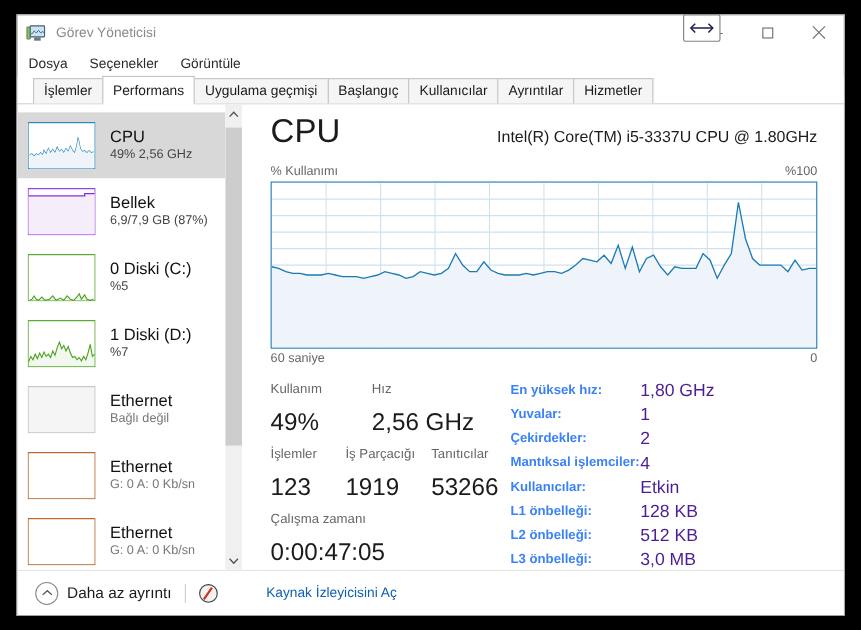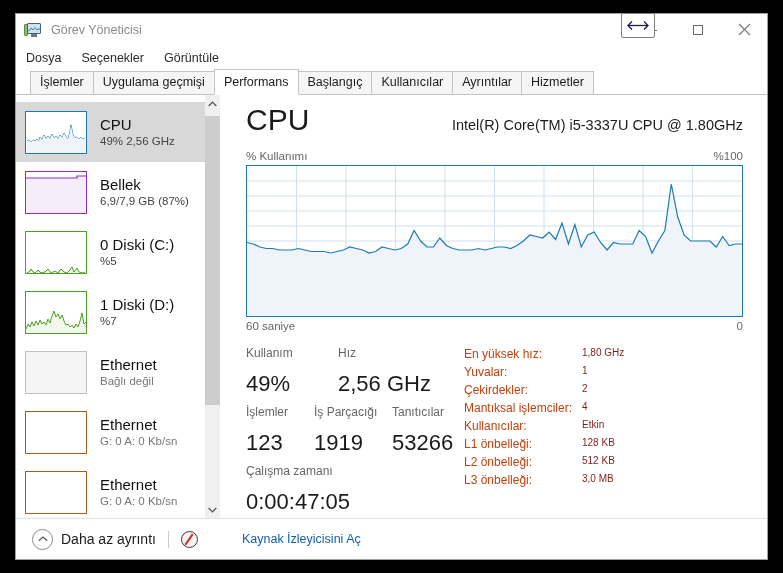--- a/index.html
+++ b/index.html
@@ -301,26 +301,27 @@
   #stats-right {
     flex: 1;
     display: grid;
     grid-template-columns: 118px auto;
     row-gap: 4px;
     align-content: start;
     padding-top: 1px;
   }
   .info-key {
     font-size: 12px;
-    color: #c2410c;
-    white-space: nowrap;
+    color: #3b82f6;
+    white-space: nowrap;
+    font-weight: bold;
   }
   .info-val {
-    font-size: 10px;
-    color: #7f1d1d;
+    font-size: 16px;
+    color: #4c1d95;
     white-space: nowrap;
   }
 
   
   #footer {
     height: 41px;
     flex: none;
     display: flex;
     align-items: center;
     padding-left: 16px;
@@ -418,22 +419,22 @@
     </div>
 
     <div id="menubar">
       <div class="menu-item">Dosya</div>
       <div class="menu-item">Seçenekler</div>
       <div class="menu-item">Görüntüle</div>
     </div>
 
     <div id="tabbar">
       <div class="tab">İşlemler</div>
+      <div class="tab active">Performans</div>
       <div class="tab">Uygulama geçmişi</div>
-      <div class="tab active">Performans</div>
       <div class="tab">Başlangıç</div>
       <div class="tab">Kullanıcılar</div>
       <div class="tab">Ayrıntılar</div>
       <div class="tab">Hizmetler</div>
     </div>
 
     <div id="body">
 
       <div id="sidebar-wrap">
         <div id="sidebar">

